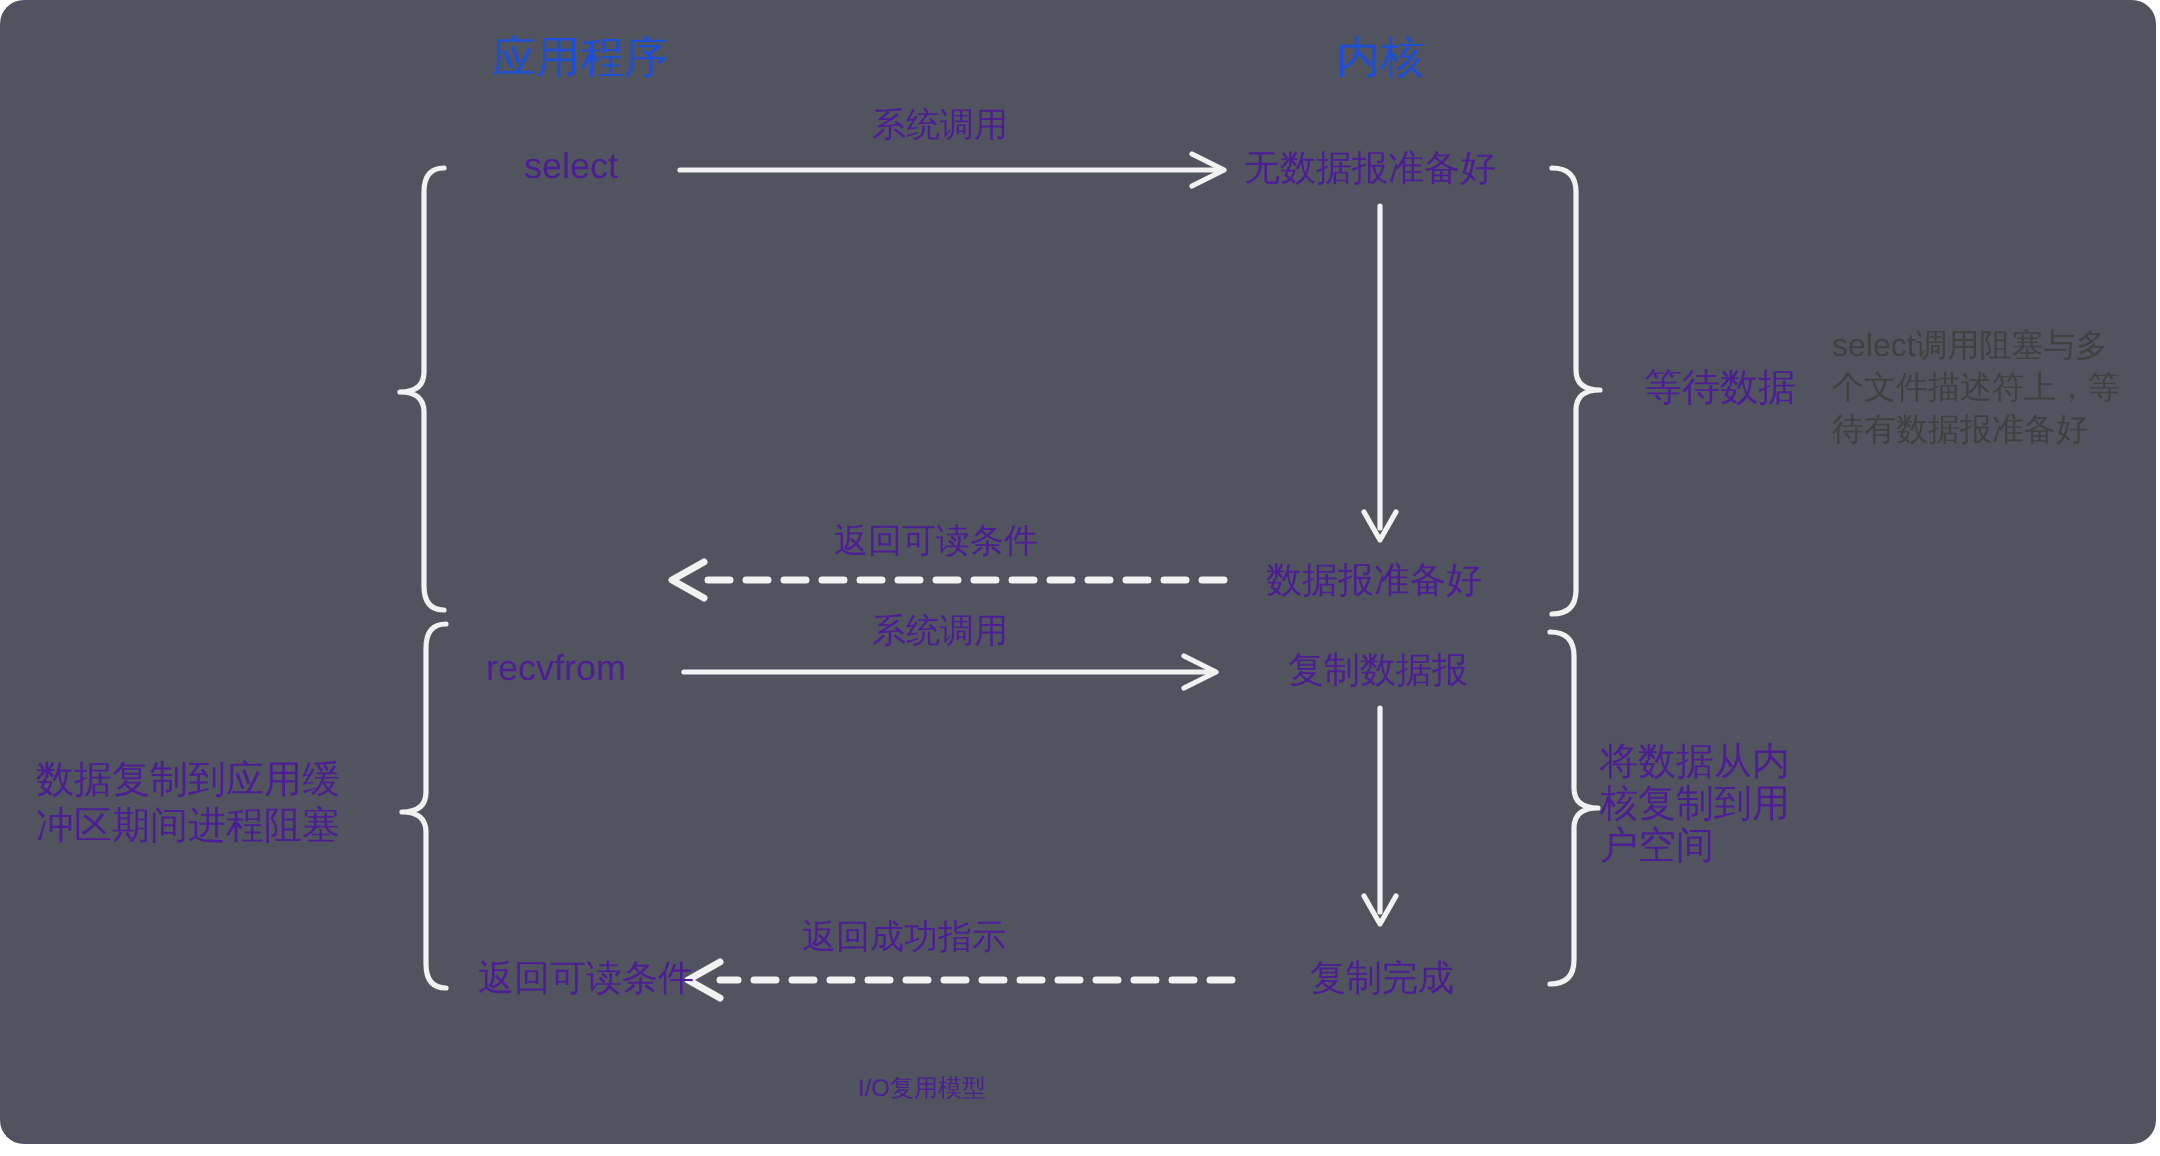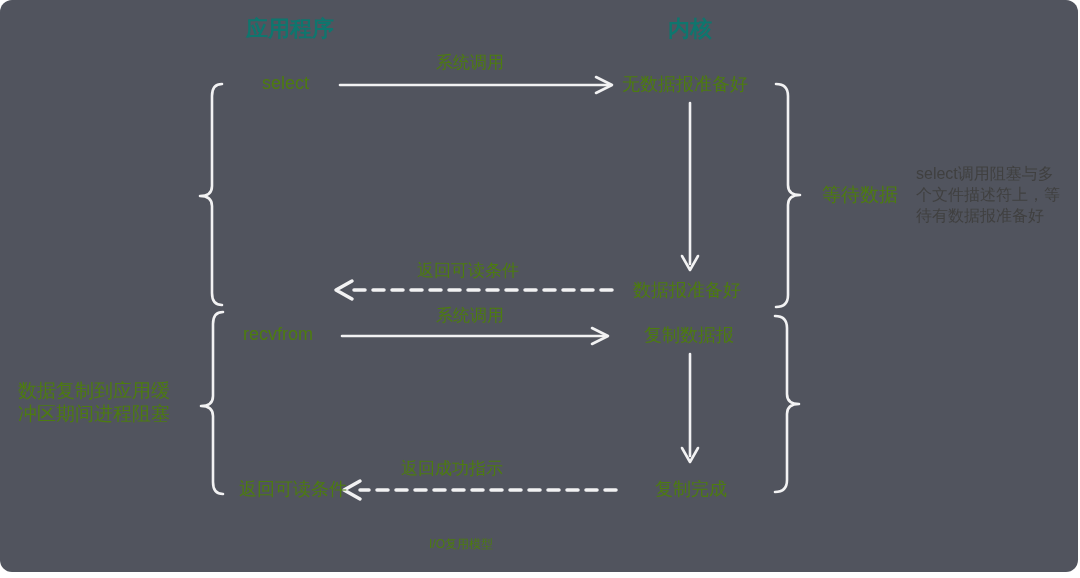--- a/index.html
+++ b/index.html
@@ -19,28 +19,28 @@
     border-radius: 12px;
   }
   .svg-layer {
     position: absolute;
     left: 0; top: 0;
     width: 1080px; height: 578px;
     pointer-events: none;
   }
   .txt {
     position: absolute;
-    color: #4d7c0f;
+    color: #4c1d95;
     white-space: pre-line;
     line-height: 1.2;
   }
   .hdr {
-    font-weight: bold;
+    font-weight: normal;
     font-size: 22px;
-    color: #0f766e;
+    color: #1d4ed8;
   }
   .node { font-size: 18px; }
   .arrow-label { font-size: 17px; }
   .annot { font-size: 19px; line-height: 23px; }
   .annot-right { font-size: 19px; line-height: 21px; }
   .orange-note { font-size: 16px; line-height: 21px; }
   .caption { font-size: 12px; }
 </style>
 </head>
 <body>
@@ -108,15 +108,18 @@
   <div class="txt arrow-label" style="left:436px; top:306px;">系统调用</div>
   <div class="txt arrow-label" style="left:401px; top:459px;">返回成功指示</div>
 
   <div class="txt annot" style="left:18px; top:379px; width:185px;">数据复制到应用缓
 冲区期间进程阻塞</div>
 
   <div class="txt annot-right" style="left:822px; top:184px;">等待数据</div>
   <div class="txt orange-note" style="left:916px; top:163px; color:#404040; width:160px;">select调用阻塞与多
 个文件描述符上，等
 待有数据报准备好</div>
+  <div class="txt annot-right" style="left:800px; top:371px;">将数据从内
+核复制到用
+户空间</div>
 
   <div class="txt caption" style="left:429px; top:537px;">I/O复用模型</div>
 </div>
 
 </body></html>

